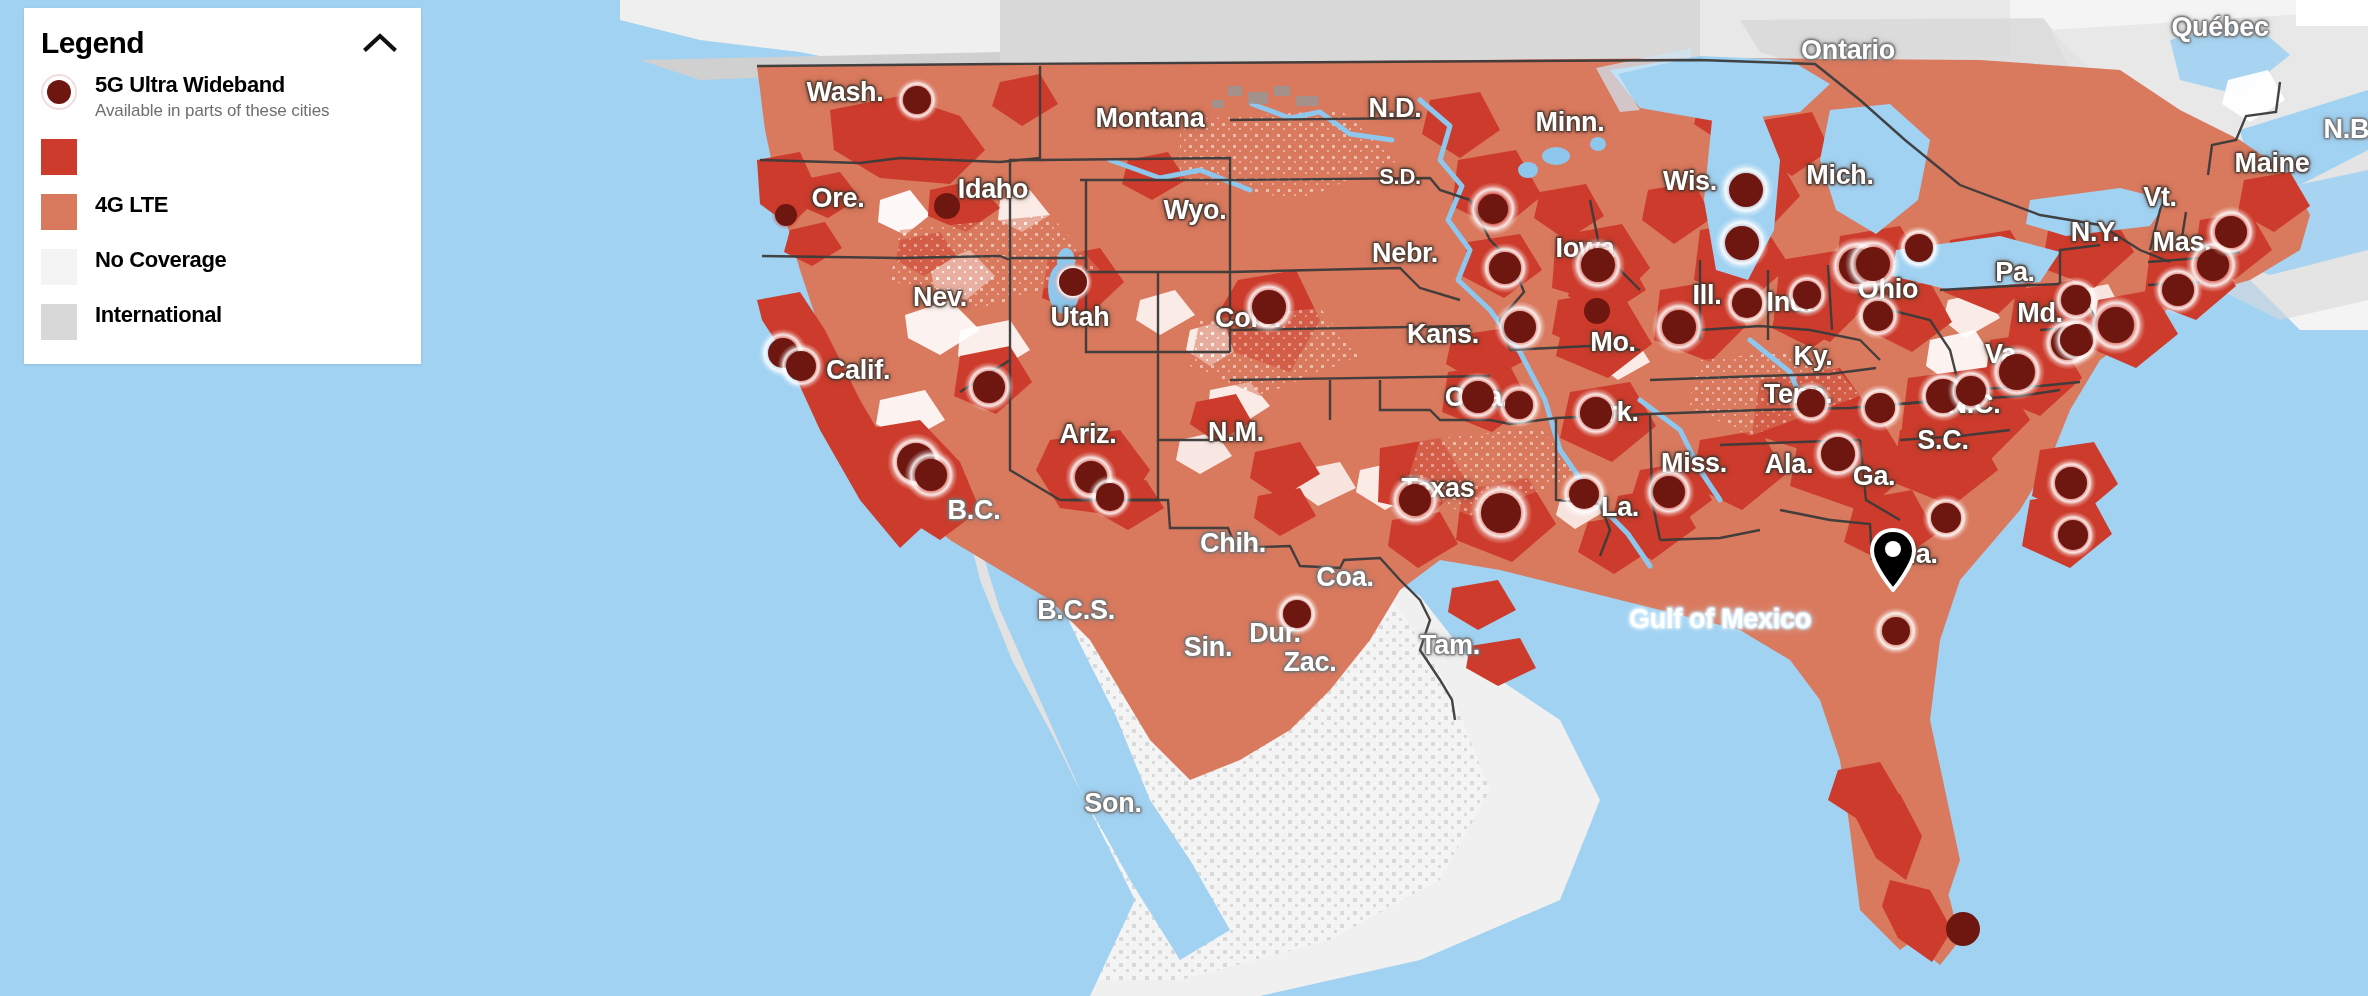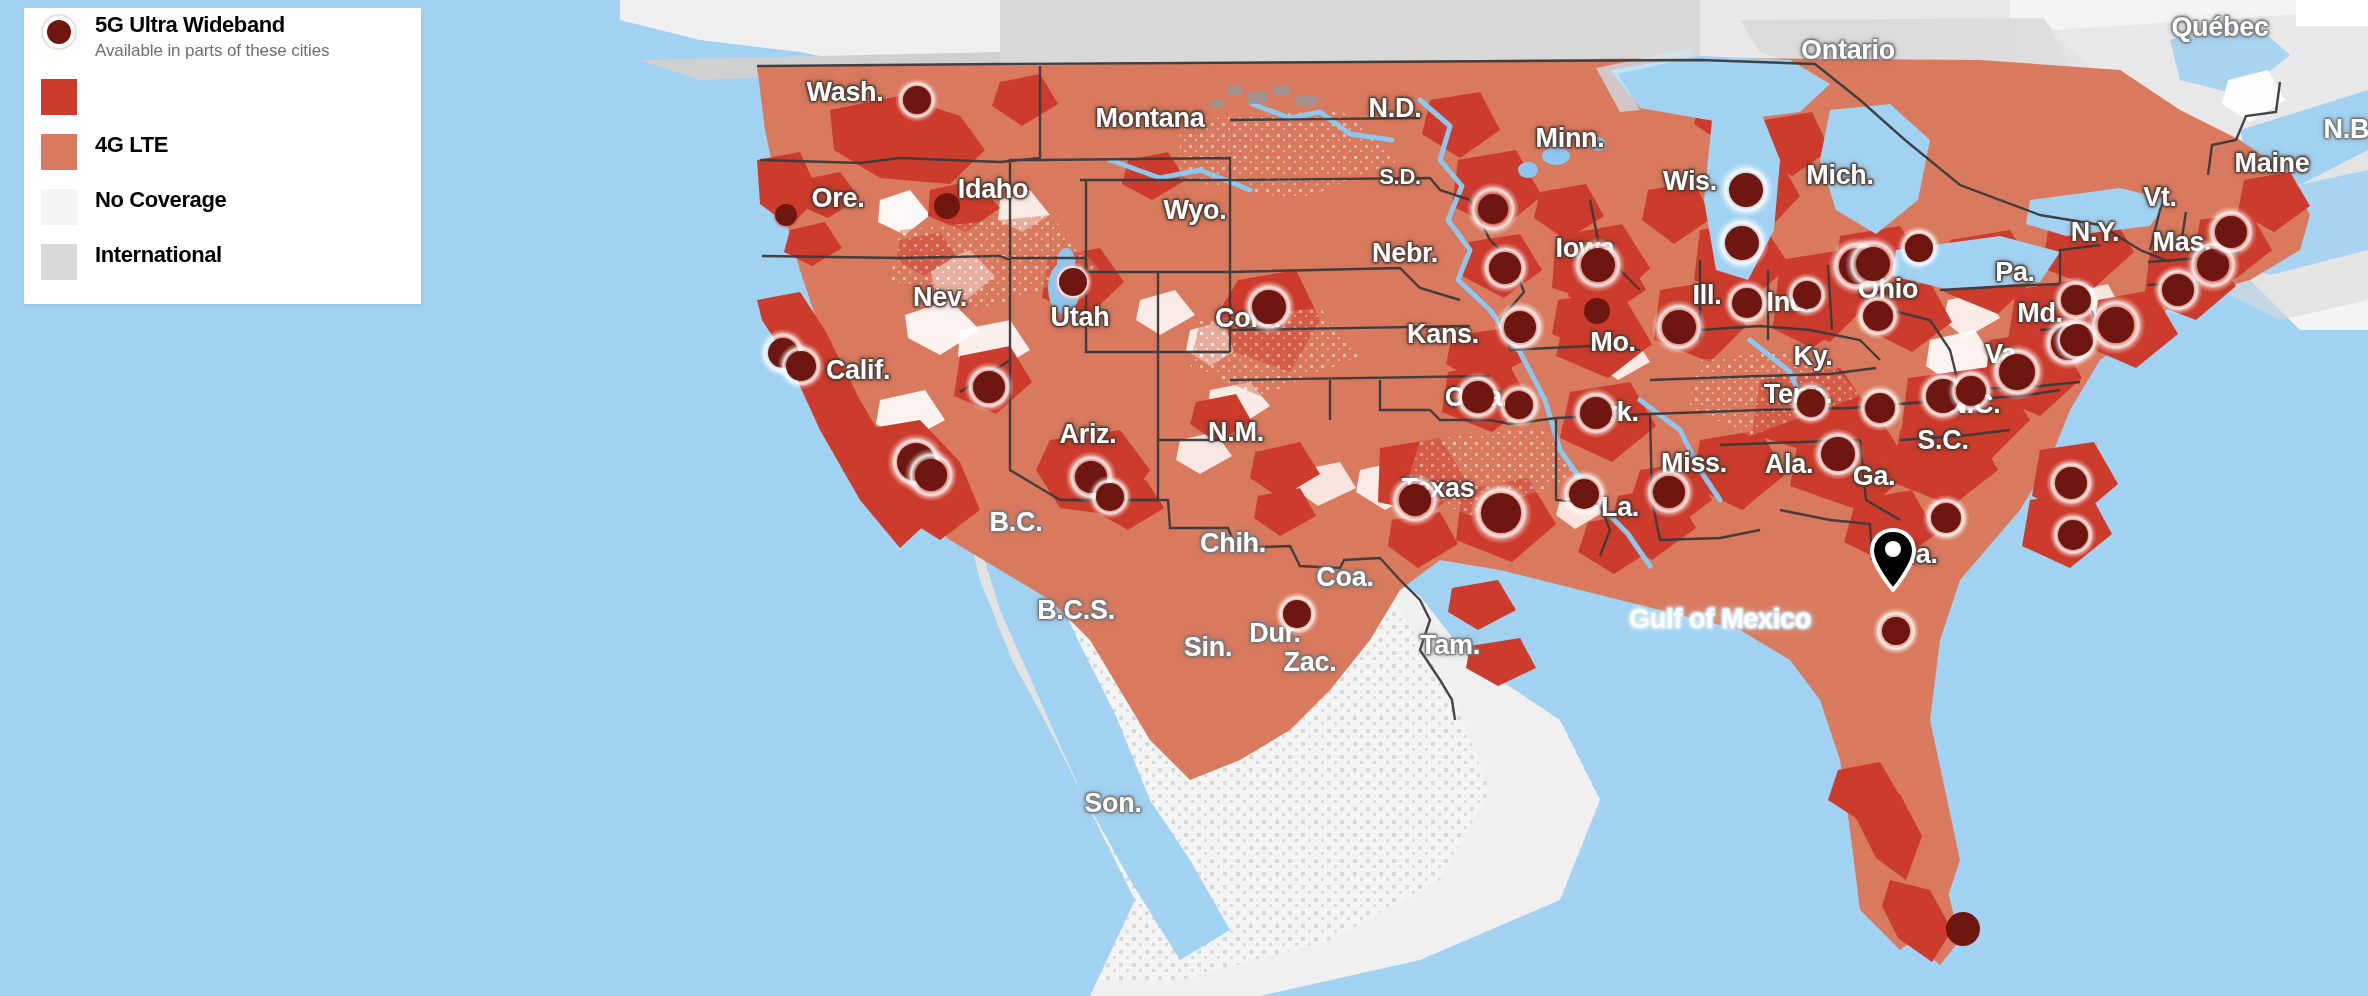--- a/index.html
+++ b/index.html
@@ -544,21 +544,21 @@
         <rect x="1296" y="96" width="22" height="10"></rect>
         <rect x="1212" y="100" width="12" height="8"></rect>
       </g>
     </g>
   </svg>
 
   <div id="map-labels">
       <div class="map-label" style="left: 845px; top: 92px; font-size: 27px;">Wash.</div>
       <div class="map-label" style="left: 1150px; top: 118px; font-size: 27px;">Montana</div>
       <div class="map-label" style="left: 1395px; top: 108px; font-size: 27px;">N.D.</div>
-      <div class="map-label" style="left: 1570px; top: 138px; font-size: 27px;">Minn.</div>
+      <div class="map-label" style="left: 1570px; top: 122px; font-size: 27px;">Minn.</div>
       <div class="map-label" style="left: 838px; top: 198px; font-size: 27px;">Ore.</div>
       <div class="map-label" style="left: 993px; top: 189px; font-size: 27px;">Idaho</div>
       <div class="map-label" style="left: 1400px; top: 177px; font-size: 22px;">S.D.</div>
       <div class="map-label" style="left: 1690px; top: 181px; font-size: 27px;">Wis.</div>
       <div class="map-label" style="left: 1840px; top: 175px; font-size: 27px;">Mich.</div>
       <div class="map-label gray-halo" style="left: 2220px; top: 27px; font-size: 27px;">Québec</div>
       <div class="map-label gray-halo" style="left: 1848px; top: 50px; font-size: 27px;">Ontario</div>
       <div class="map-label" style="left: 2272px; top: 163px; font-size: 27px;">Maine</div>
       <div class="map-label gray-halo" style="left: 2350px; top: 129px; font-size: 27px;">N.B.</div>
       <div class="map-label" style="left: 2160px; top: 197px; font-size: 27px;">Vt.</div>
@@ -585,21 +585,21 @@
       <div class="map-label" style="left: 1477px; top: 397px; font-size: 27px;">Okla.</div>
       <div class="map-label" style="left: 1613px; top: 412px; font-size: 27px;">Ark.</div>
       <div class="map-label" style="left: 1798px; top: 394px; font-size: 27px;">Tenn.</div>
       <div class="map-label" style="left: 1974px; top: 404px; font-size: 27px;">N.C.</div>
       <div class="map-label" style="left: 1943px; top: 440px; font-size: 27px;">S.C.</div>
       <div class="map-label" style="left: 1694px; top: 463px; font-size: 27px;">Miss.</div>
       <div class="map-label" style="left: 1789px; top: 464px; font-size: 27px;">Ala.</div>
       <div class="map-label" style="left: 1874px; top: 476px; font-size: 27px;">Ga.</div>
       <div class="map-label" style="left: 1438px; top: 488px; font-size: 27px;">Texas</div>
       <div class="map-label" style="left: 1620px; top: 507px; font-size: 27px;">La.</div>
-      <div class="map-label gray-halo" style="left: 1016px; top: 510px; font-size: 27px; margin-top: 12px;">B.C.</div>
+      <div class="map-label gray-halo" style="left: 974px; top: 510px; font-size: 27px;">B.C.</div>
       <div class="map-label gray-halo" style="left: 1113px; top: 803px; font-size: 27px;">Son.</div>
       <div class="map-label gray-halo" style="left: 1233px; top: 543px; font-size: 27px;">Chih.</div>
       <div class="map-label gray-halo" style="left: 1345px; top: 577px; font-size: 27px;">Coa.</div>
       <div class="map-label gray-halo" style="left: 1076px; top: 610px; font-size: 27px;">B.C.S.</div>
       <div class="map-label gray-halo" style="left: 1275px; top: 633px; font-size: 27px;">Dur.</div>
       <div class="map-label gray-halo" style="left: 1208px; top: 647px; font-size: 27px;">Sin.</div>
       <div class="map-label gray-halo" style="left: 1450px; top: 645px; font-size: 27px;">Tam.</div>
       <div class="map-label gray-halo" style="left: 1310px; top: 662px; font-size: 27px;">Zac.</div>
       <div class="map-label" style="left: 1915px; top: 554px; font-size: 27px;">Fla.</div>
       <div class="map-label water two-line" style="left: 1720px; top: 620px; font-size: 27px; width: 190px; white-space: normal;">Gulf of Mexico</div>
@@ -762,20 +762,28 @@
     </div>
 
   <svg id="location-pin" viewBox="0 0 48 64" style="left: 1893px; top: 592px;">
     <path d="M24 2 C12 2 3 11 3 23 C3 37 24 62 24 62 C24 62 45 37 45 23 C45 11 36 2 24 2 Z" fill="#000000" stroke="#ffffff" stroke-width="4" stroke-linejoin="round"></path>
     <circle cx="24" cy="21" r="8" fill="#ffffff"></circle>
   </svg>
 
   <div id="corner-patch"></div>
 
   <div id="legend">
+    <div id="legend-header">
+      <div id="legend-title">Legend</div>
+      <button id="legend-collapse" aria-label="Collapse legend">
+        <svg width="34" height="22" viewBox="0 0 34 22">
+          <path d="M3 17 L17 4 L31 17" fill="none" stroke="#111111" stroke-width="4.2" stroke-linecap="square" stroke-linejoin="miter"></path>
+        </svg>
+      </button>
+    </div>
     <div id="legend-items">
         <div class="legend-row">
           <div class="legend-swatch-wrap">
             <div class="legend-swatch circle">
               <i style="background: rgb(110, 23, 16);"></i>
             </div>
           </div>
           <div class="legend-text">
             <div class="legend-label">5G Ultra Wideband</div>
             <div class="legend-sub">Available in parts of these cities</div>

